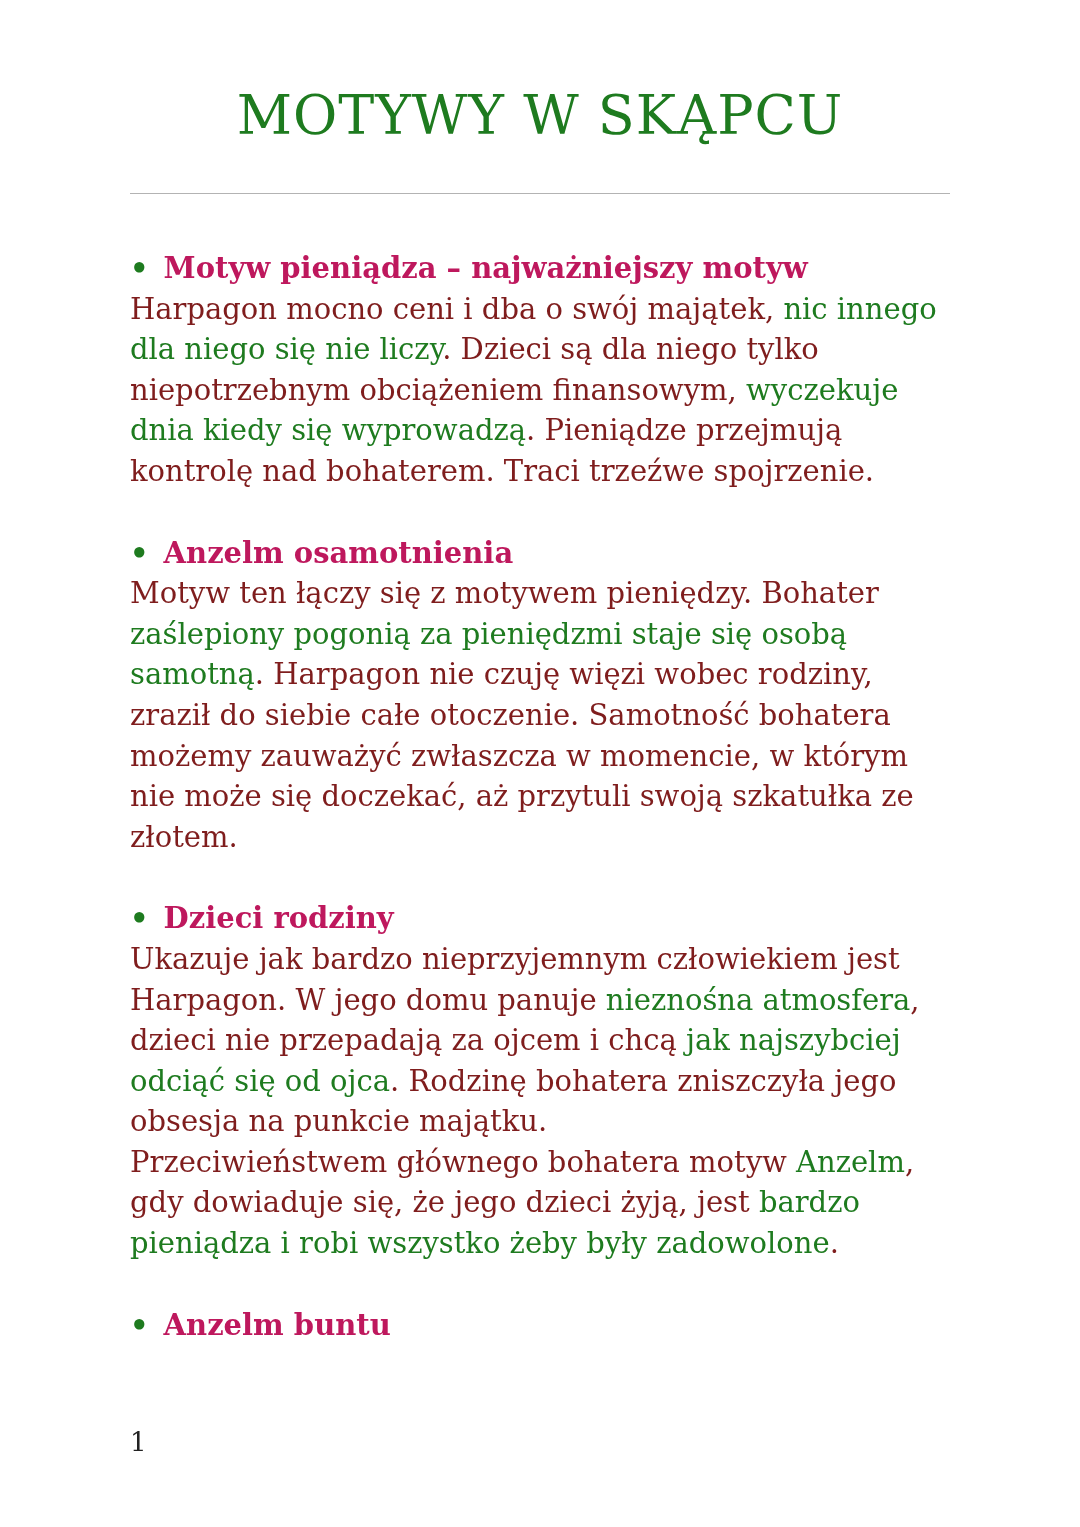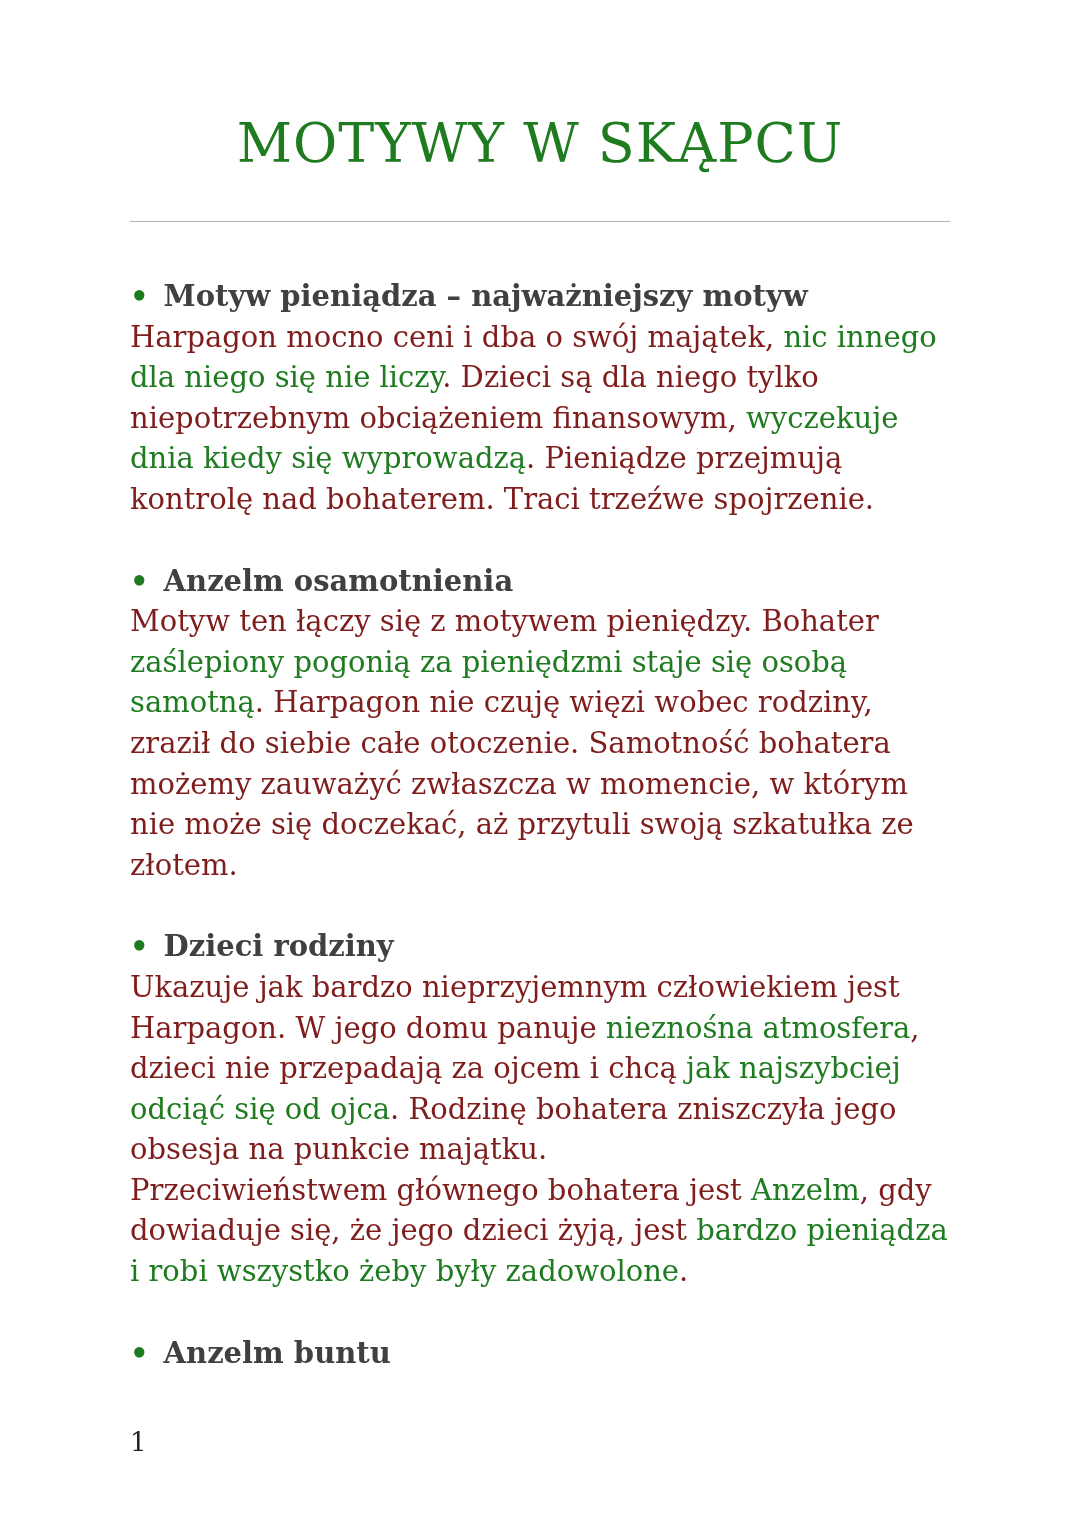--- a/index.html
+++ b/index.html
@@ -8,41 +8,41 @@
     width: 1080px;
     height: 1527px;
     margin: 0 auto;
     background: #ffffff;
     position: relative;
     font-family: "DejaVu Serif", "Liberation Serif", serif;
     overflow: hidden;
   }
   .title {
     text-align: center;
-    padding-top: 112px;
+    padding-top: 84px;
     font-size: 54px;
     font-weight: 400;
     letter-spacing: 1px;
     color: #1e7b1f;
   }
   .divider {
     border: none;
     border-top: 1px solid #b3b3b3;
     margin: 46px 130px 0 130px;
   }
   .content {
     padding: 54px 128px 0 130px;
     font-size: 29px;
     line-height: 1.40;
     color: #1c1c1c;
   }
   .sec + .sec { margin-top: 41px; }
   .heading { font-weight: 700; color: #14691a; }
   .bullet { color: #1e7b1f; margin-right: 15px; font-weight: 700; }
-  .htext { font-weight: 700; color: #404040; }
+  .htext { font-weight: 700; color: #be185d; }
   .body { color: #1c1c1c; }
   .seg-black { color: #7f1d1d; }
   .seg-green { color: #1e7b1f; }
   .pagenum {
     position: absolute;
     left: 130px;
     bottom: 70px;
     font-size: 26px;
     color: #222222;
   }
@@ -64,21 +64,21 @@
     </section>
 
     <section class="sec">
       <p class="heading"><span class="bullet">•</span><span class="htext">Anzelm osamotnienia</span></p>
       <p class="body"><span class="seg-black">Motyw ten łączy się z motywem pieniędzy. Bohater </span><span class="seg-green">zaślepiony pogonią za pieniędzmi staje się osobą samotną</span><span class="seg-black">. Harpagon nie czuję więzi wobec rodziny, zraził do siebie całe otoczenie. Samotność bohatera możemy zauważyć zwłaszcza w momencie, w którym nie może się doczekać, aż przytuli swoją szkatułka ze złotem.</span></p>
     </section>
 
     <section class="sec">
       <p class="heading"><span class="bullet">•</span><span class="htext">Dzieci rodziny</span></p>
       <p class="body"><span class="seg-black">Ukazuje jak bardzo nieprzyjemnym człowiekiem jest Harpagon. W jego domu panuje </span><span class="seg-green">nieznośna atmosfera</span><span class="seg-black">, dzieci nie przepadają za ojcem i chcą </span><span class="seg-green">jak najszybciej odciąć się od ojca</span><span class="seg-black">. Rodzinę bohatera zniszczyła jego obsesja na punkcie majątku.</span></p>
-      <p class="body"><span class="seg-black">Przeciwieństwem głównego bohatera jest </span><span class="seg-green">Anzelm</span><span class="seg-black">, gdy dowiaduje się, że jego dzieci żyją, jest </span><span class="seg-green">bardzo pieniądza i robi wszystko żeby były zadowolone</span><span class="seg-black">.</span></p>
+      <p class="body"><span class="seg-black">Przeciwieństwem głównego bohatera motyw </span><span class="seg-green">Anzelm</span><span class="seg-black">, gdy dowiaduje się, że jego dzieci żyją, jest </span><span class="seg-green">bardzo pieniądza i robi wszystko żeby były zadowolone</span><span class="seg-black">.</span></p>
     </section>
 
     <section class="sec">
       <p class="heading"><span class="bullet">•</span><span class="htext">Anzelm buntu</span></p>
     </section>
 
   </div>
 
   <div class="pagenum">1</div>
 

